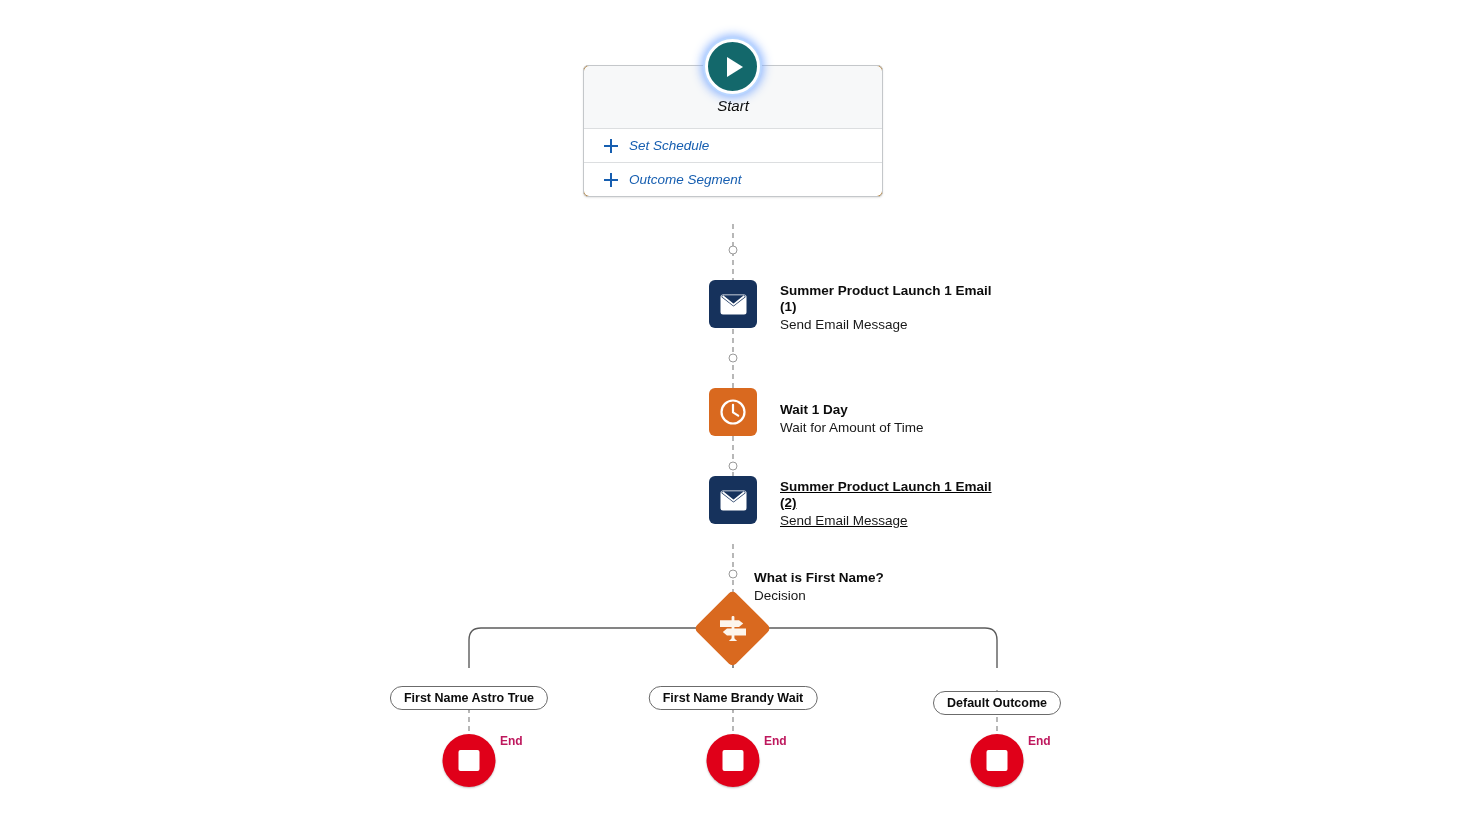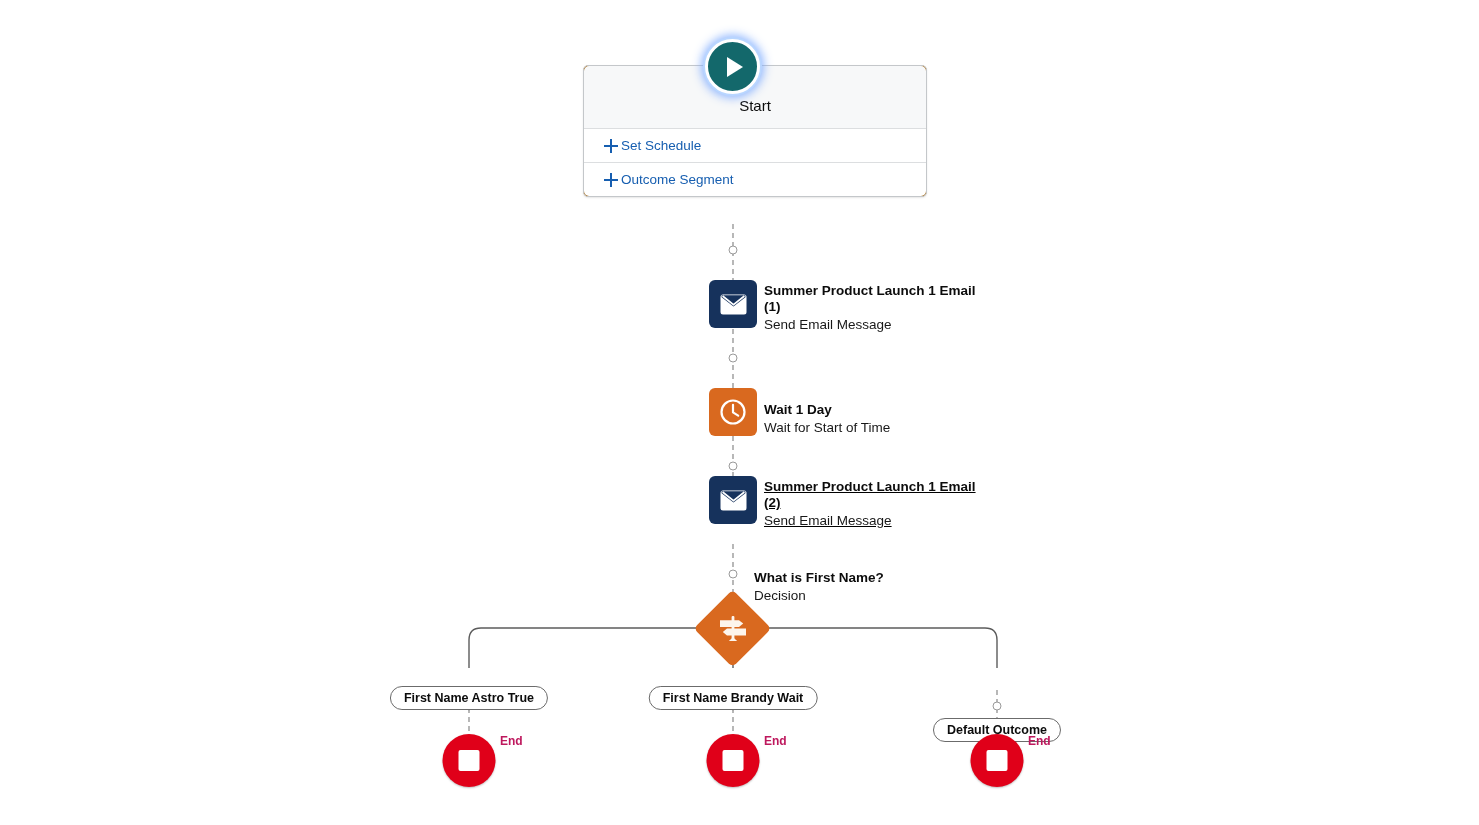--- a/index.html
+++ b/index.html
@@ -30,25 +30,26 @@
     border: 1.3px solid #9a9a9a;
     border-radius: 50%;
     background: #ffffff;
     transform: translate(-50%, -50%);
   }
 
   
   .start-card {
     position: absolute;
     left: 583px; top: 65px;
-    width: 344px;
+    width: 300px;
     background: #a16207;
     border: 1px solid #c4c7ca;
     border-radius: 5px;
     box-shadow: 0 1px 2px rgba(0,0,0,0.10);
+    font-style: italic;
   }
   .start-head {
     padding: 30px 10px 13px;
     text-align: center;
     background: #f7f8f9;
     border-radius: 5px 5px 0 0;
   }
   .start-title {
     font-size: 15px;
     color: #0c0c0c;
@@ -56,21 +57,21 @@
   }
   .start-sub {
     font-size: 13.5px;
     color: #151515;
     line-height: 18px;
     margin-top: 2px;
   }
   .start-row {
     display: flex;
     align-items: center;
-    gap: 3px;
+    gap: 11px;
     padding: 9px 0 9px 20px;
     background: #ffffff;
     border-top: 1px solid #dcdee0;
     cursor: pointer;
   }
   .start-row:last-child { border-radius: 0 0 5px 5px; }
   .plus-icon {
     width: 14px; height: 14px;
     position: relative;
     flex: 0 0 auto;
@@ -107,21 +108,21 @@
     border-top: 10px solid transparent;
     border-bottom: 10px solid transparent;
     margin-left: 5px;
   }
 
   
   .el-node {
     position: absolute;
     display: flex;
     align-items: flex-start;
-    gap: 7px;
+    gap: 23px;
   }
   .el-icon {
     width: 48px; height: 48px;
     border-radius: 6px;
     flex: 0 0 auto;
     display: flex;
     align-items: center;
     justify-content: center;
     cursor: pointer;
   }
@@ -272,21 +273,21 @@
 
   <div class="el-node" style="left:709px; top:388px;align-items:flex-end;">
     <div class="el-icon wait">
       <svg width="28" height="28" viewBox="0 0 28 28">
         <circle cx="14" cy="14" r="11.5" fill="none" stroke="#ffffff" stroke-width="2.2"></circle>
         <path d="M14 6.8 L14 14.4 L19.2 17.6" fill="none" stroke="#ffffff" stroke-width="2.2" stroke-linecap="round" stroke-linejoin="round"></path>
       </svg>
     </div>
     <div class="el-text">
       <div class="el-label">Wait 1 Day</div>
-      <div class="el-type">Wait for Start of Time</div>
+      <div class="el-type">Wait for Amount of Time</div>
     </div>
   </div>
 
   <div class="el-node" style="left:709px; top:476px;text-decoration:underline;">
     <div class="el-icon email">
       <svg width="27" height="21" viewBox="0 0 27 21">
         <rect x="0.5" y="0.5" width="26" height="20" rx="2.5" fill="#ffffff"></rect>
         <path d="M1.6 3.2 L13.5 12.6 L25.4 3.2 L25.4 1.2 L1.6 1.2 Z" fill="#16325c"></path>
         <path d="M2.6 2.0 L13.5 10.7 L24.4 2.0" fill="none" stroke="#ffffff" stroke-width="1.6"></path>
       </svg>
@@ -306,21 +307,21 @@
       <path d="M16 23.2 L20.2 27 H11.8 Z" fill="#fdf5ec"></path>
     </svg>
   </div>
   <div class="decision-label">
     <div class="el-label" style="max-width:none;">What is First Name?</div>
     <div class="el-type">Decision</div>
   </div>
 
   <div class="branch-pill" style="left:469px; top:668px;">First Name Astro True</div>
   <div class="branch-pill" style="left:733px; top:668px;">First Name Brandy Wait</div>
-  <div class="branch-pill" style="left:997px; top:700px;">Default Outcome</div>
+  <div class="branch-pill" style="left:997px; top:673px;">Default Outcome</div>
 
   <div class="end-node" style="left:469px; top:734px;">
     <span class="end-square"></span>
   </div>
   <div class="end-label" style="left:500px; top:734px;">End</div>
 
   <div class="end-node" style="left:733px; top:734px;">
     <span class="end-square"></span>
   </div>
   <div class="end-label" style="left:764px; top:734px;">End</div>

